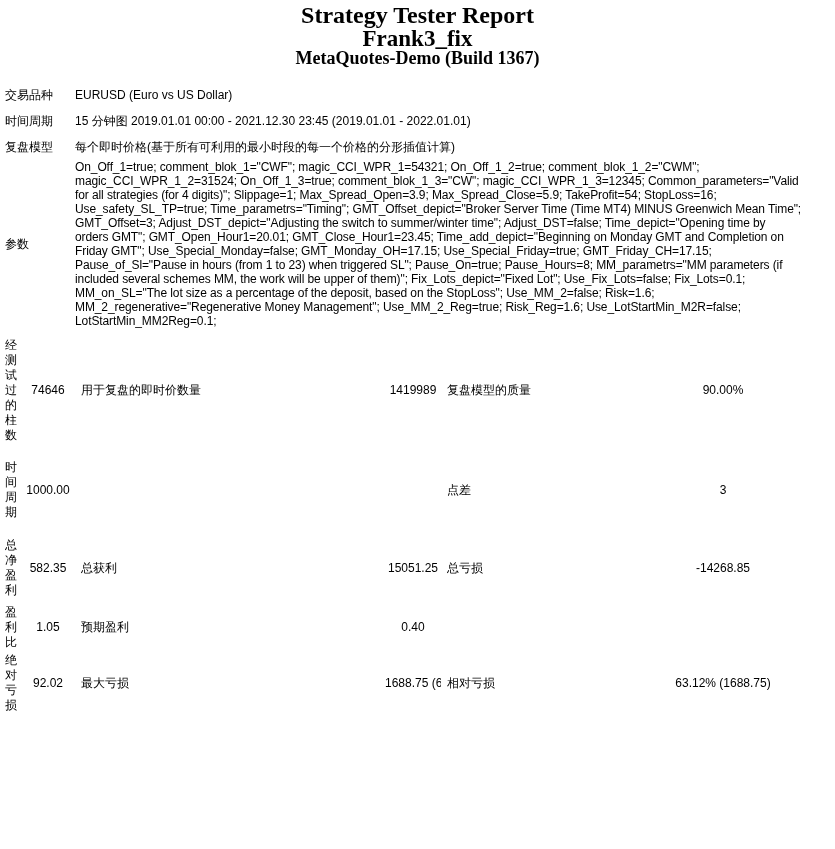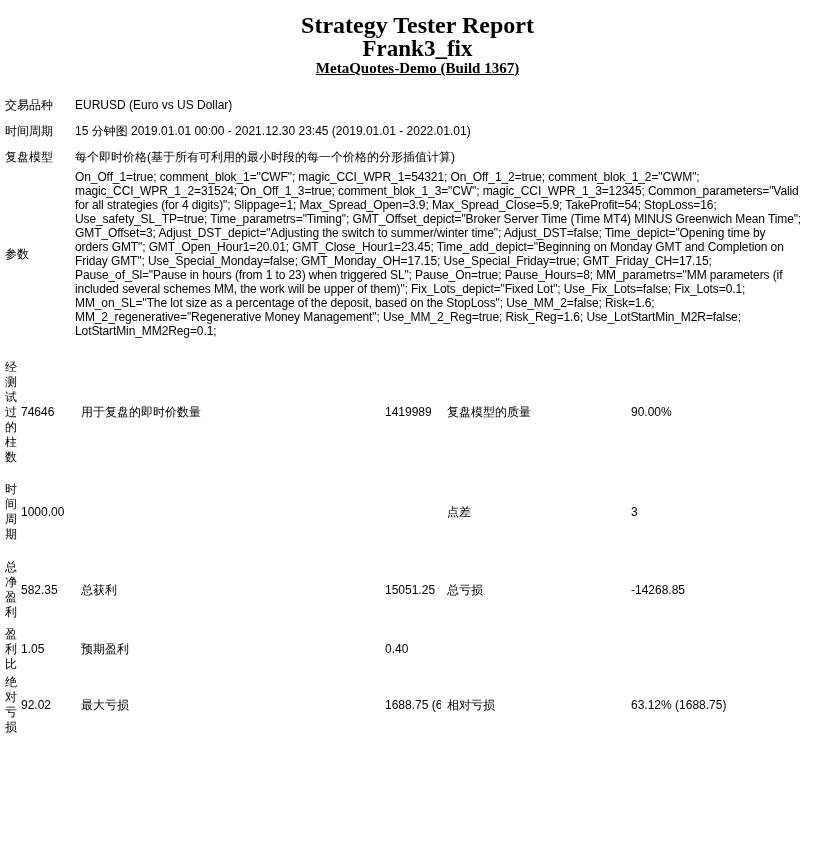--- a/index.html
+++ b/index.html
@@ -6,35 +6,35 @@
   body{
     width:835px;height:849px;overflow:hidden;
     background:#ffffff;color:#000000;
     font-family:"Liberation Sans","DejaVu Sans",sans-serif;
     font-size:12px;
   }
   .header{
     text-align:center;
     font-family:"Liberation Serif","DejaVu Serif",serif;
     font-weight:bold;
-    padding-top:12px;
+    padding-top:2px;
   }
   .title{font-size:24px;line-height:26px;}
   .subtitle{font-size:23px;line-height:22px;}
-  .build{font-size:15px;line-height:16px;text-decoration:underline;}
+  .build{font-size:18px;line-height:16px;}
   .report{padding:0 5px;}
   table{border-collapse:collapse;table-layout:fixed;}
   td{padding:0;vertical-align:middle;overflow:hidden;}
   .info{width:825px;margin-top:16px;}
   .info tr.irow{height:26px;}
   .ilabel{width:70px;}
   .params-lines div{white-space:nowrap;line-height:14px;overflow:hidden;letter-spacing:-0.1px;}
-  .stats{width:810px;margin-top:16px;}
+  .stats{width:810px;margin-top:4px;}
   .vlabel{line-height:15px;word-break:break-all;}
-  .num{text-align:left;white-space:nowrap;}
+  .num{text-align:center;white-space:nowrap;}
   .lbl{padding-left:6px;white-space:nowrap;}
 </style>
 </head>
 <body>
 
 <div class="header">
   <div class="title">Strategy Tester Report</div>
   <div class="subtitle">Frank3_fix</div>
   <div class="build">MetaQuotes-Demo (Build 1367)</div>
 </div>

